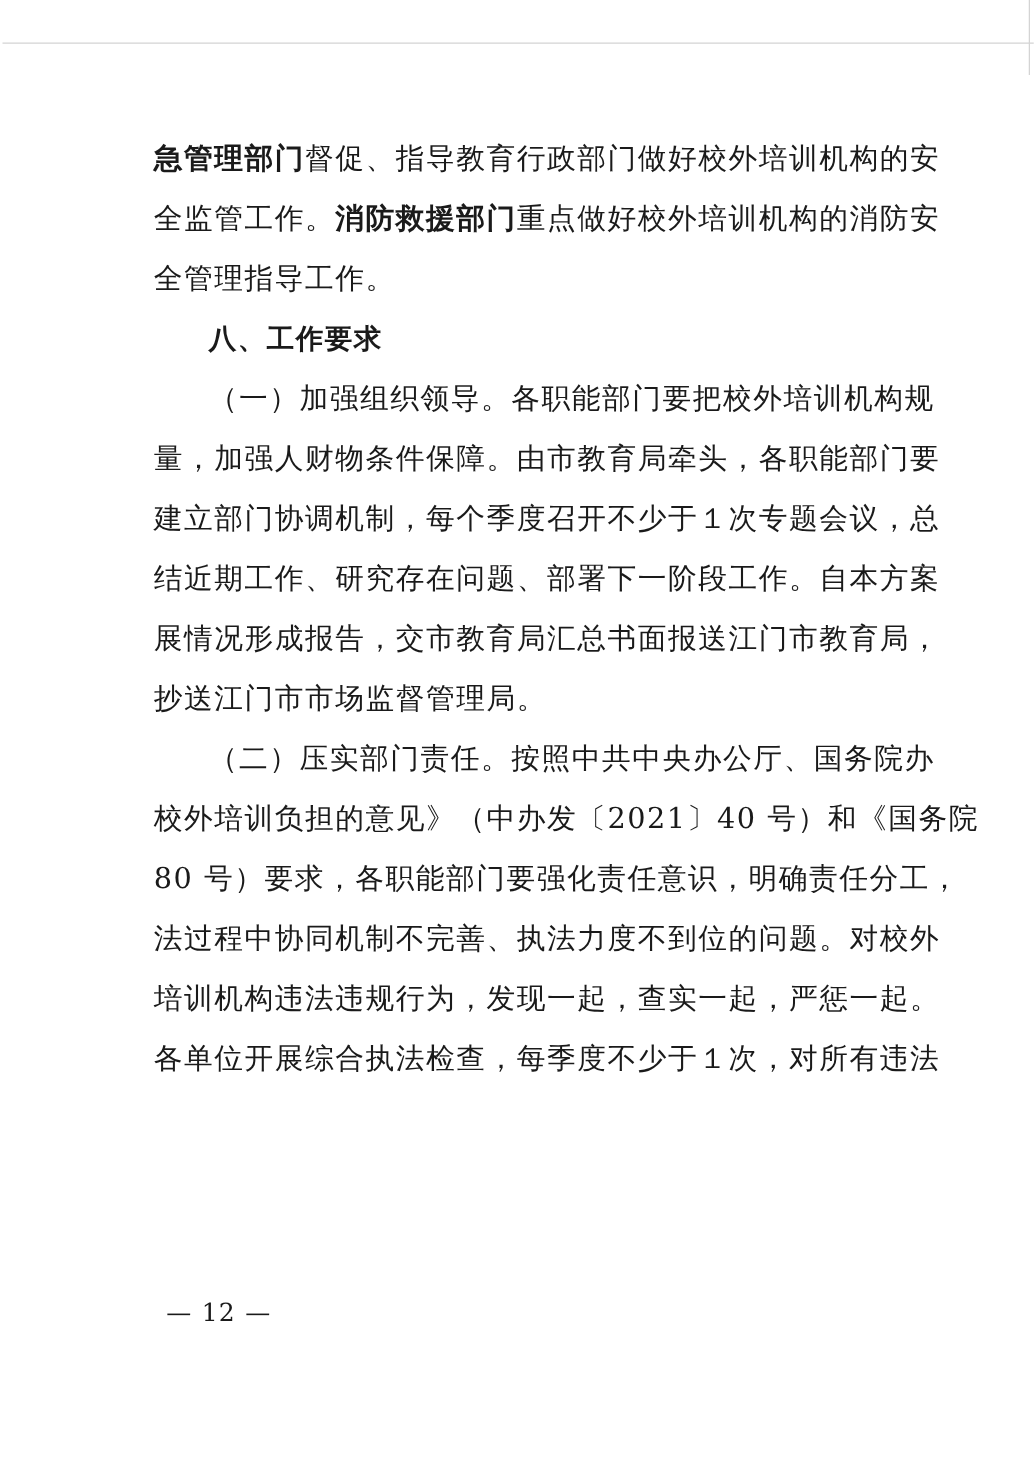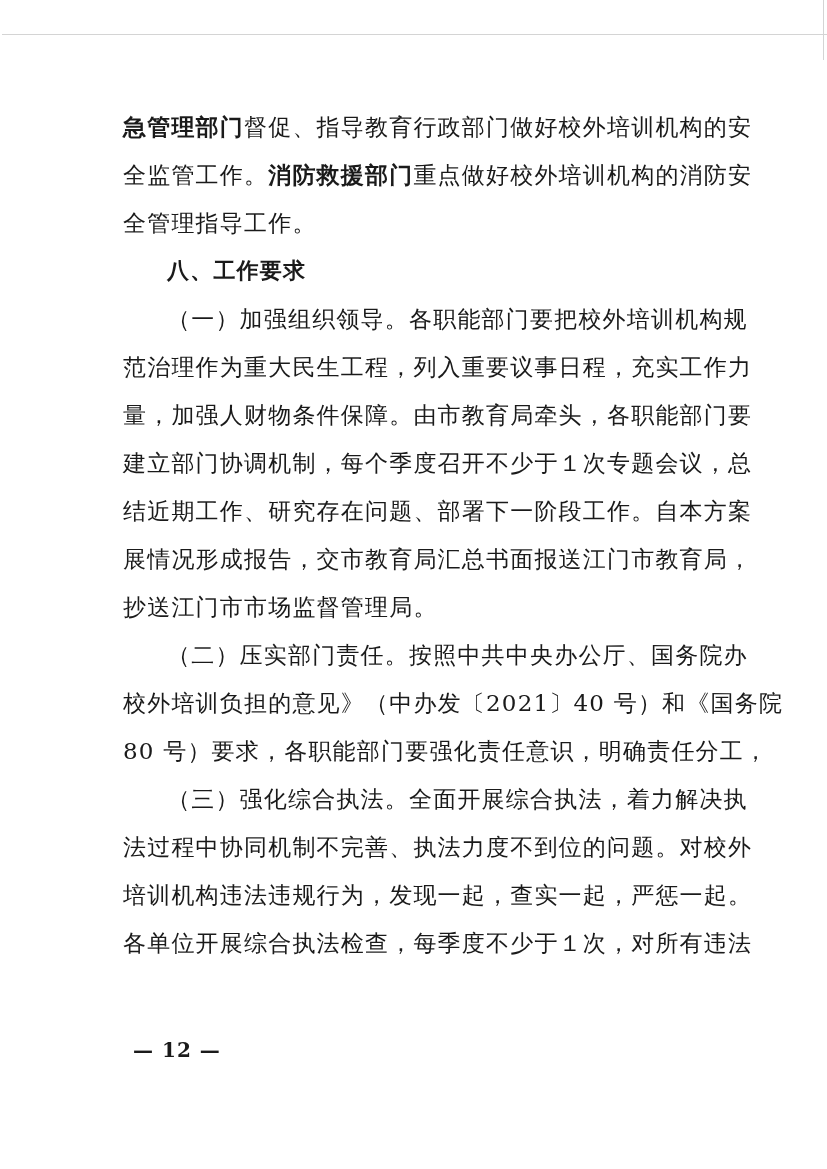--- a/index.html
+++ b/index.html
@@ -7,21 +7,21 @@
          font-family:"DejaVu Serif","Liberation Serif",serif; color:#1a1a1a; }
   .top-rule { position:absolute; left:2px; right:0; top:34px; height:1px; background:#d4d4d4; }
   .right-rule { position:absolute; right:3px; top:0; width:1px; height:60px; background:#d4d4d4; }
   .content { position:absolute; left:123px; top:103px; width:580px; }
   .line { height:48px; line-height:48px; font-size:23px; white-space:nowrap;
           letter-spacing:1.2px; overflow:visible; }
   .indent { padding-left:44px; }
   .heading { font-family:Liberation Serif, serif; font-weight:bold; font-size:22px; }
   .bold { font-family:"DejaVu Sans","Liberation Sans",sans-serif; font-weight:bold; }
   .justify { text-align:justify; text-align-last:justify; }
-  .page-number { position:absolute; left:133px; top:1038px; font-size:20px; letter-spacing:1px;font-weight:bold; }
+  .page-number { position:absolute; left:133px; top:1038px; font-size:20px; letter-spacing:1px; }
 </style>
 </head>
 <body>
 
 <div class="top-rule"></div>
 <div class="right-rule"></div>
 
 <div class="content">
 
   <div class="line justify">
@@ -30,30 +30,28 @@
   <div class="line justify">
     <span>全监管工作。</span><span class="bold">消防救援部门</span><span>重点做好校外培训机构的消防安</span>
   </div>
   <div class="line">
     <span>全管理指导工作。</span>
   </div>
 
   <div class="line indent heading">八、工作要求</div>
 
   <div class="line indent justify">（一）加强组织领导。各职能部门要把校外培训机构规</div>
-  <div class="line justify">范治理作为重大民生工程，列入重要议事日程，充实工作力</div>
   <div class="line justify">量，加强人财物条件保障。由市教育局牵头，各职能部门要</div>
   <div class="line justify">建立部门协调机制，每个季度召开不少于１次专题会议，总</div>
   <div class="line justify">结近期工作、研究存在问题、部署下一阶段工作。自本方案</div>
   <div class="line justify">展情况形成报告，交市教育局汇总书面报送江门市教育局，</div>
   <div class="line">抄送江门市市场监督管理局。</div>
 
   <div class="line indent justify">（二）压实部门责任。按照中共中央办公厅、国务院办</div>
   <div class="line justify">校外培训负担的意见》（中办发〔2021〕40 号）和《国务院</div>
   <div class="line justify">80 号）要求，各职能部门要强化责任意识，明确责任分工，</div>
 
-  <div class="line indent justify">（三）强化综合执法。全面开展综合执法，着力解决执</div>
   <div class="line justify">法过程中协同机制不完善、执法力度不到位的问题。对校外</div>
   <div class="line justify">培训机构违法违规行为，发现一起，查实一起，严惩一起。</div>
   <div class="line justify">各单位开展综合执法检查，每季度不少于１次，对所有违法</div>
 </div>
 
 <div class="page-number">— 12 —</div>
 
 </body></html>

